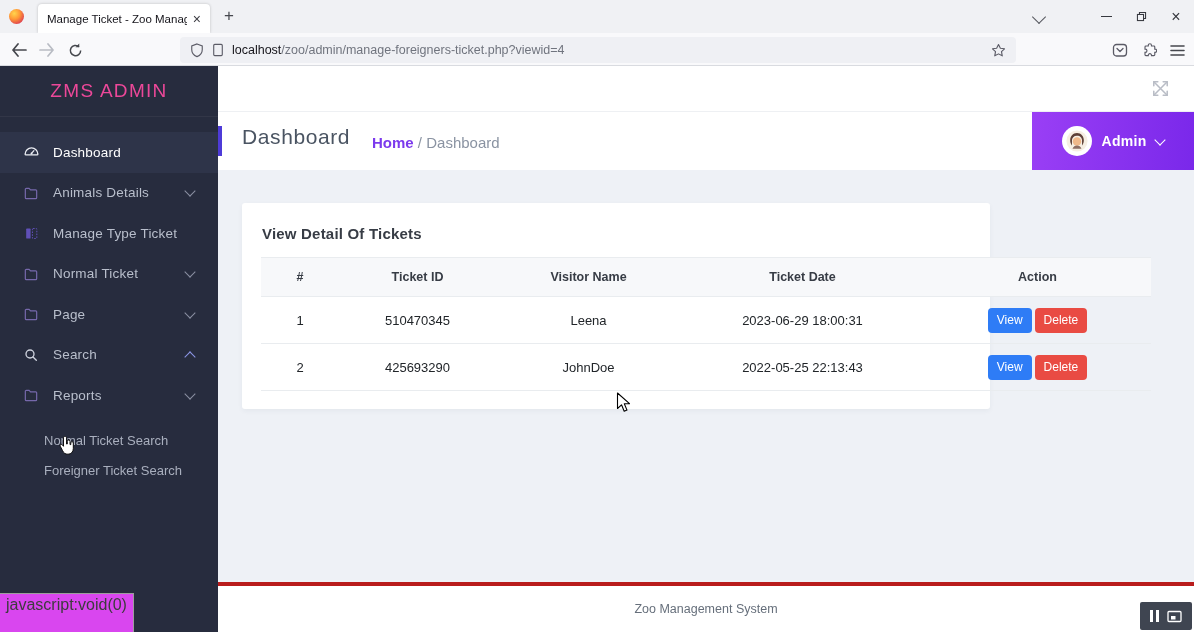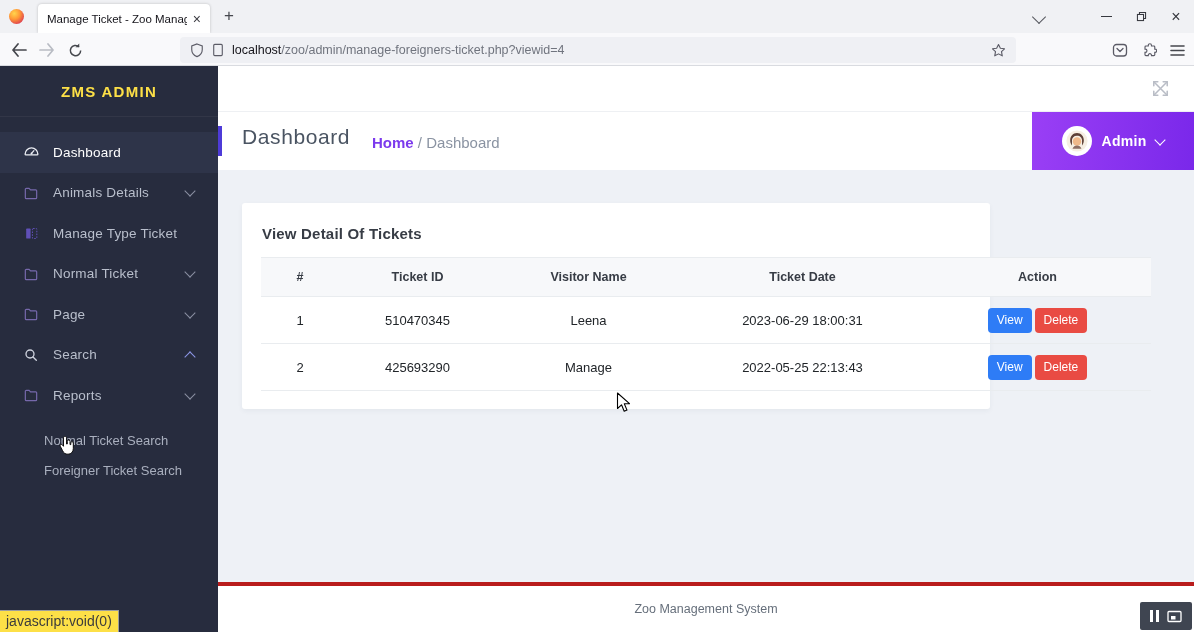--- a/index.html
+++ b/index.html
@@ -22,27 +22,27 @@
   .winbtn{position:absolute;top:0;width:34px;height:33px;display:flex;align-items:center;justify-content:center;color:#37393f}
   .wb-min{left:1089px}.wb-restore{left:1124px}.wb-close{left:1159px;font-size:16px}
   .wb-min .bar{width:11px;height:1.5px;background:#37393f}
   .navbar{position:absolute;top:33px;left:0;width:1194px;height:33px;background:#f9f9fb;
           border-bottom:1px solid #d9dbe0;box-sizing:border-box}
   .navicon{position:absolute;top:39px;width:22px;height:22px;display:flex;align-items:center;justify-content:center}
   .urlbar{position:absolute;left:180px;top:37px;width:836px;height:26px;background:#eff0f4;border-radius:4px;
           display:flex;align-items:center;padding:0 10px;gap:8px;box-sizing:border-box}
   .url-text{flex:1;font-size:12.5px;white-space:nowrap;overflow:hidden}
   .url-host{color:#15141a}.url-path{color:#70747e}
-  .status-tip{position:absolute;left:0;bottom:0;background:#fde047;border:1px solid #9d9d9d;
-              border-left:none;border-bottom:none;padding:2px 6px 3px;font-size:14px;color:#3c3c3c;z-index:40}
+  .status-tip{position:absolute;left:0;bottom:0;background:#d946ef;border:1px solid #9d9d9d;
+              border-left:none;border-bottom:none;padding:2px 6px 18px;font-size:16px;color:#3c3c3c;z-index:40}
 
   
   .sidebar{position:absolute;left:0;top:66px;width:218px;height:566px;background:#272c3e;z-index:5}
-  .brand{height:50px;display:flex;align-items:center;justify-content:center;color:#fde047;font-size:15px;
-         font-weight:bold;letter-spacing:1.3px;border-bottom:1px solid rgba(255,255,255,.05)}
+  .brand{height:50px;display:flex;align-items:center;justify-content:center;color:#ec4899;font-size:19px;
+         font-weight:normal;letter-spacing:1.3px;border-bottom:1px solid rgba(255,255,255,.05)}
   .menu{margin-top:15px}
   .mitem{height:40.5px;display:flex;align-items:center;padding:0 24px 0 22px;gap:13px;color:#b9bfcc;
          font-size:13.5px;letter-spacing:.2px;cursor:pointer;box-sizing:border-box}
   .mitem.active{background:#2e3449;color:#fff}
   .mi-icon{width:18px;display:flex;justify-content:center}
   .cv{width:7px;height:7px;border-right:1.6px solid #8b91a3;border-bottom:1.6px solid #8b91a3;
       transform:rotate(45deg);margin-left:auto;margin-top:-3px}
   .cv.up{transform:rotate(-135deg);margin-top:4px;border-color:#8d97e8}
   .subitems{padding:10px 0 0 44px}
   .subitem{height:30px;display:flex;align-items:center;color:#a9afbe;font-size:13px;cursor:pointer}
@@ -306,21 +306,21 @@
             <td>510470345</td>
             <td>Leena</td>
             <td>2023-06-29 18:00:31</td>
             <td>
               <span class="btn btn-view">View</span><span class="btn btn-del">Delete</span>
             </td>
           </tr>
           <tr>
             <td>2</td>
             <td>425693290</td>
-            <td>Manage</td>
+            <td>JohnDoe</td>
             <td>2022-05-25 22:13:43</td>
             <td>
               <span class="btn btn-view">View</span><span class="btn btn-del">Delete</span>
             </td>
           </tr>
         </tbody>
       </table>
     </div>
 
     <div class="footer">

